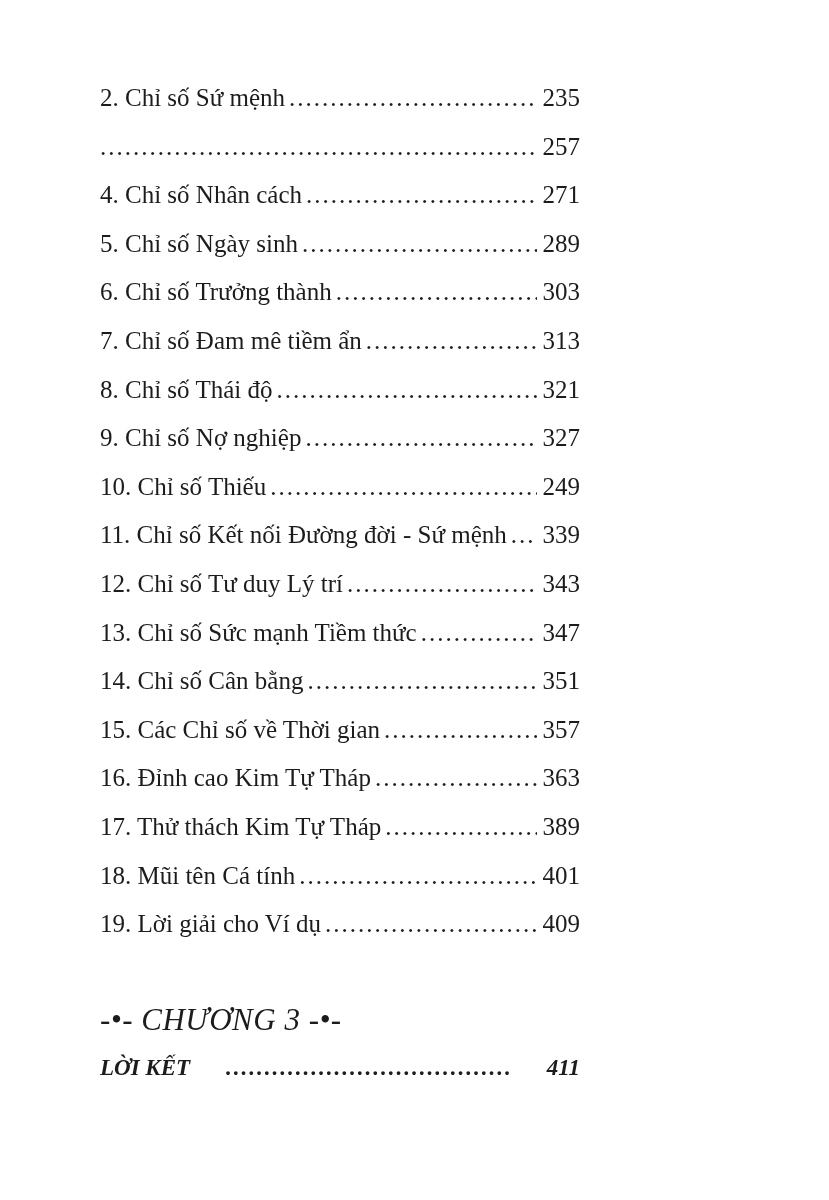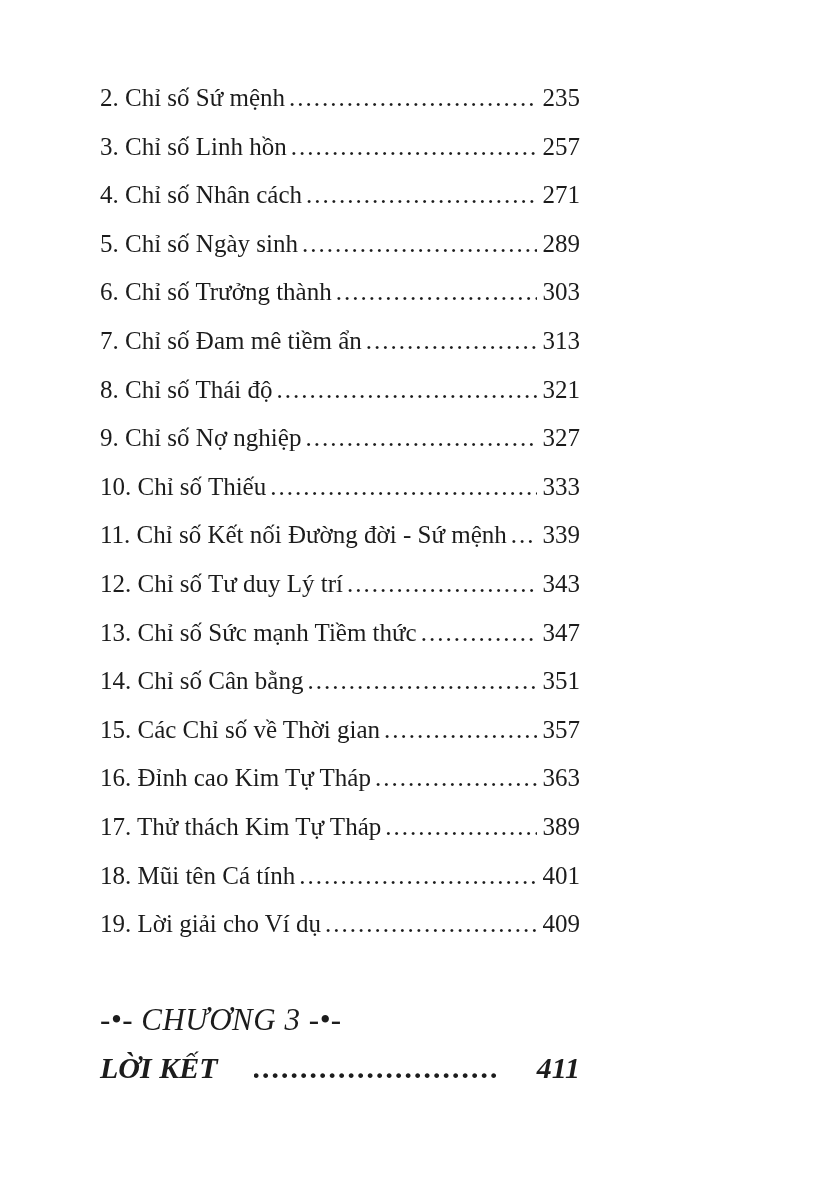--- a/index.html
+++ b/index.html
@@ -52,21 +52,21 @@
     margin-top: 52px;
   }
   .chapter-heading {
     font-size: 31px;
     font-weight: normal;
     font-style: italic;
     line-height: 1.25;
     letter-spacing: 0.5px;
   }
   .chapter-row {
-    font-size: 30px;
+    font-size: 23px;
     font-weight: bold;
     font-style: italic;
     line-height: 58px;
     gap: 32px;
   }
   .chapter-row .toc-dots::after {
     letter-spacing: 2px;
   }
 </style>
 </head>
@@ -75,21 +75,20 @@
 <div class="page">
 
   <div class="toc-list" id="toc-list">
     <div class="toc-row">
       <span class="toc-label">2. Chỉ số Sứ mệnh</span>
       <span class="toc-dots"></span>
       <span class="toc-page">235</span>
     </div>
 
     <div class="toc-row">
-      <span class="toc-label">3. Chỉ số Linh hồn</span>
       <span class="toc-dots"></span>
       <span class="toc-page">257</span>
     </div>
 
     <div class="toc-row">
       <span class="toc-label">4. Chỉ số Nhân cách</span>
       <span class="toc-dots"></span>
       <span class="toc-page">271</span>
     </div>
 
@@ -119,21 +118,21 @@
 
     <div class="toc-row">
       <span class="toc-label">9. Chỉ số Nợ nghiệp</span>
       <span class="toc-dots"></span>
       <span class="toc-page">327</span>
     </div>
 
     <div class="toc-row">
       <span class="toc-label">10. Chỉ số Thiếu</span>
       <span class="toc-dots"></span>
-      <span class="toc-page">333</span>
+      <span class="toc-page">249</span>
     </div>
 
     <div class="toc-row">
       <span class="toc-label">11. Chỉ số Kết nối Đường đời - Sứ mệnh</span>
       <span class="toc-dots"></span>
       <span class="toc-page">339</span>
     </div>
 
     <div class="toc-row">
       <span class="toc-label">12. Chỉ số Tư duy Lý trí</span>

